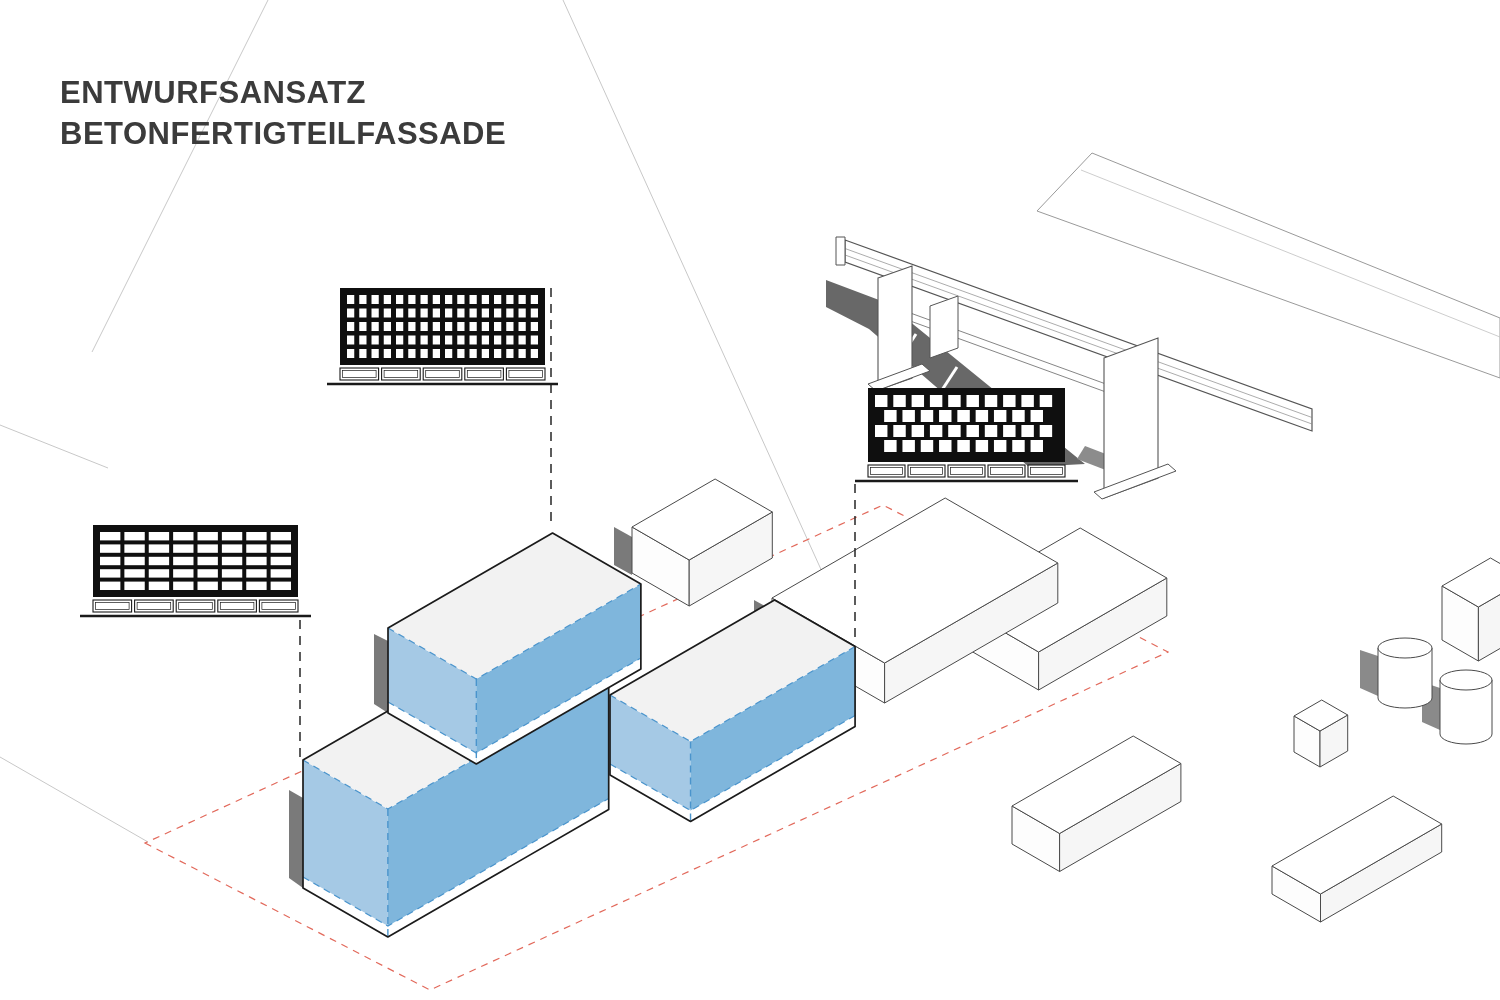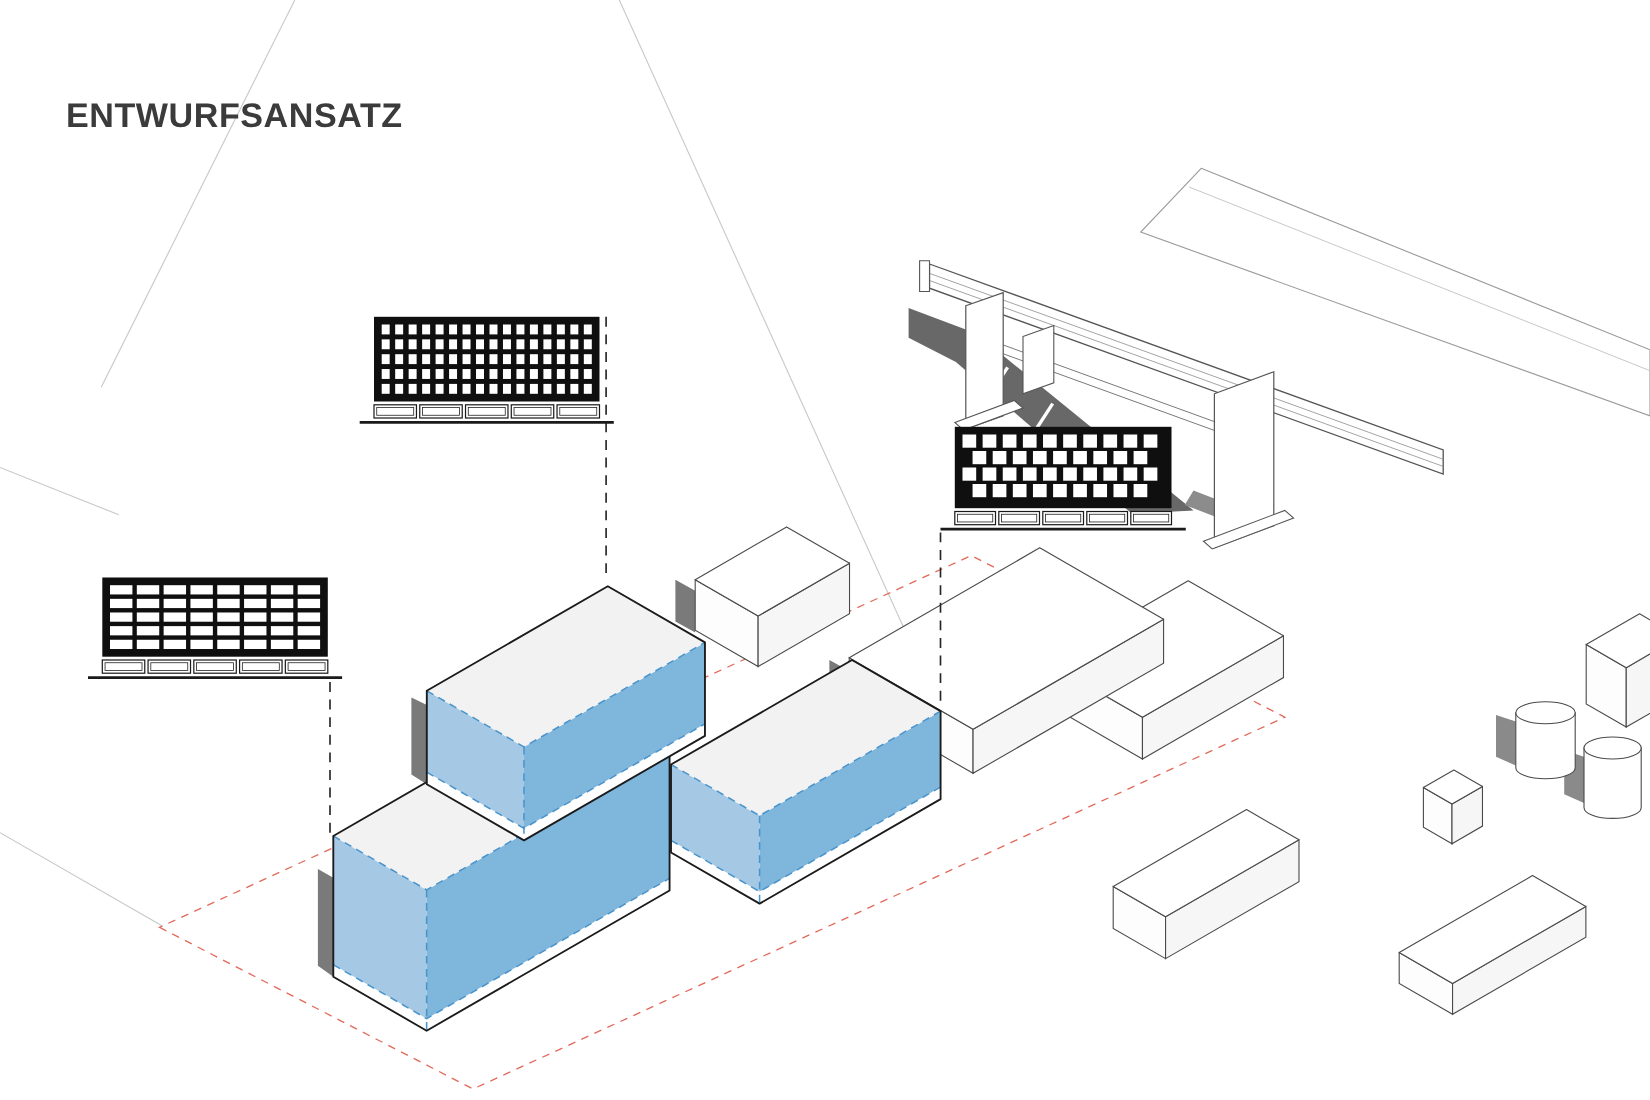--- a/index.html
+++ b/index.html
@@ -1,29 +1,29 @@
 <!DOCTYPE html>
 <html><head>
 <meta charset="utf-8">
 <style>
   html,body{margin:0;padding:0;background:#fff;}
   .stage{position:relative;width:1500px;height:1000px;overflow:hidden;background:#fff;
          font-family:"Liberation Sans",sans-serif;}
-  .titles{position:absolute;left:60px;top:72px;z-index:5;margin-top:12px;}
+  .titles{position:absolute;left:60px;top:72px;z-index:5;}
   .titles h1{margin:0;font-size:31px;line-height:41px;font-weight:bold;letter-spacing:.5px;color:#3b3b3b;}
   .titles h2{margin:0;margin-top:52px;font-size:20px;font-weight:bold;letter-spacing:.4px;color:#3b3b3b;}
   svg{position:absolute;left:0;top:0;}
 </style>
 </head>
 <body>
 
 <div class="stage">
   <header class="titles">
     <h1><span>ENTWURFSANSATZ</span><br>
-        </h1>
+        <span>BETONFERTIGTEILFASSADE</span></h1>
   </header>
   <svg id="scene" width="1500" height="1000" viewBox="0 0 1500 1000">
       <g>
         <line x1="268" y1="0" x2="92" y2="352" stroke="#c8c8c8" stroke-width="1"></line>
         <line x1="563" y1="0" x2="872" y2="682" stroke="#c8c8c8" stroke-width="1"></line>
         <line x1="0" y1="425" x2="108" y2="468" stroke="#c8c8c8" stroke-width="1"></line>
         <line x1="0" y1="757" x2="148" y2="842" stroke="#c8c8c8" stroke-width="1"></line>
       </g>
       <g>
         <polygon points="145.0,843.0 430.0,990.0 1168.0,652.0 883.0,505.0" fill="none" stroke="#e2695b" stroke-width="1.2" stroke-dasharray="7 6"></polygon>

